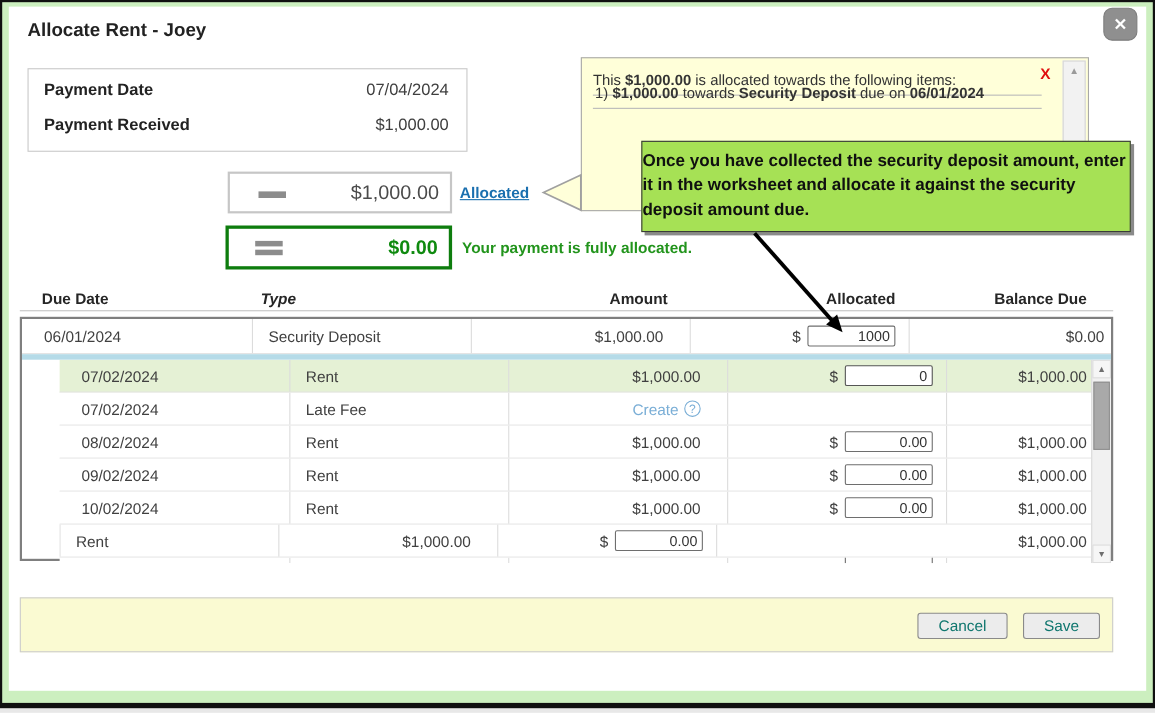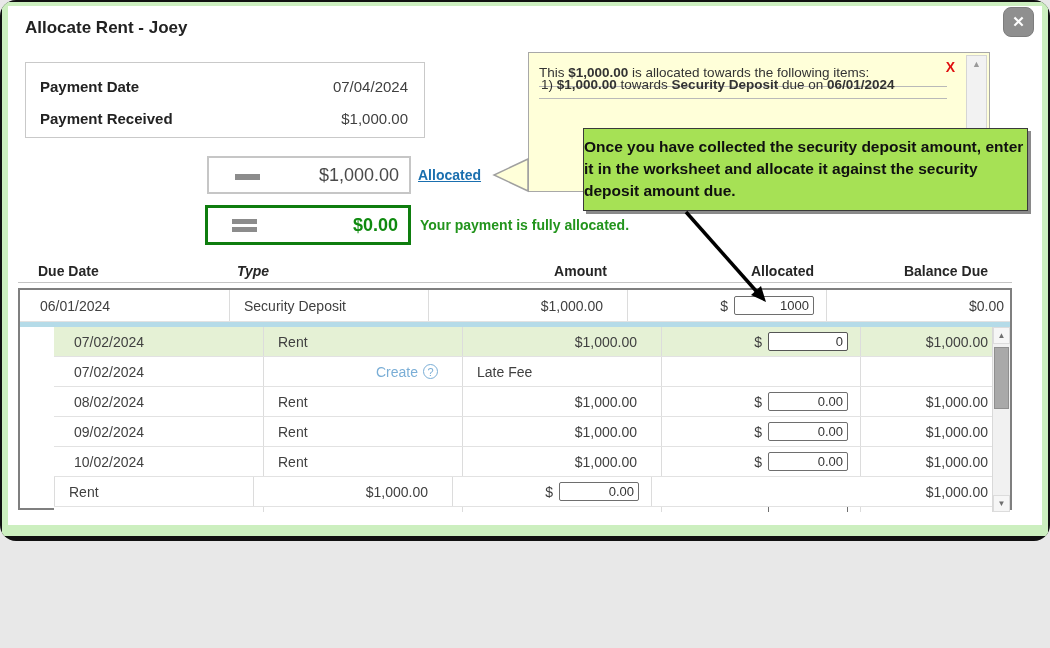--- a/index.html
+++ b/index.html
@@ -1,29 +1,29 @@
 <!DOCTYPE html>
 <html><head>
 <meta charset="utf-8">
 <style>
   html,body{margin:0;padding:0;background:#e8e8e8;}
   *{box-sizing:border-box;}
   .page{
-    position:relative;width:1050px;height:541px;overflow:hidden;
-    background:#101010;font-family:"Liberation Sans",sans-serif;border-radius:16px;
+    position:relative;width:1050px;height:644px;overflow:hidden;
+    background:#101010;font-family:"Liberation Sans",sans-serif;
   }
   .frame{position:absolute;left:2px;top:2px;right:2px;bottom:5px;background:#ccefbf;}
   .content{position:absolute;left:8px;top:6px;right:8px;bottom:16px;background:#ffffff;}
   .abs{position:absolute;}
 
   .title{left:25px;top:18px;font-size:17px;font-weight:bold;color:#222;}
 
   
   .pay-box{left:25px;top:62px;width:400px;height:76px;border:1px solid #c9c9c9;background:#fff;}
-  .pay-row{position:absolute;left:14px;right:16px;height:22px;display:flex;justify-content:space-between;align-items:flex-end;}
+  .pay-row{position:absolute;left:14px;right:16px;height:22px;display:flex;justify-content:space-between;align-items:flex-start;}
   .pay-row.r1{top:10px;}
   .pay-row.r2{top:42px;}
   .pay-label{font-size:15px;font-weight:bold;color:#222;}
   .pay-value{font-size:15px;color:#3f3f3f;}
 
   
   .sum-box{left:207px;top:156px;width:204px;height:38px;border:2px solid #c6c6c6;background:#fff;
     display:flex;align-items:center;justify-content:flex-end;padding-right:10px;}
   .sum-box.full{left:205px;top:205px;width:206px;height:40px;border:3px solid #0e7d0e;}
   .dash-icon{position:absolute;left:26px;top:16px;width:25px;height:6px;background:#8c8c8c;}
@@ -193,27 +193,27 @@
         <div class="cell c-amount">$1,000.00</div>
         <div class="cell c-alloc">
           <span>$</span>
           <input class="alloc-input sel" value="0" style="">
         </div>
         <div class="cell c-bal">$1,000.00</div>
       </div>
 
       <div class="trow">
         <div class="cell c-date">07/02/2024</div>
+        <div class="cell c-type">Late Fee</div>
         <div class="cell c-amount">
           <span class="create-link">
             <span>Create</span>
             <span class="help-circle">?</span>
           </span>
         </div>
-        <div class="cell c-type">Late Fee</div>
         <div class="cell c-alloc"></div>
         <div class="cell c-bal"></div>
       </div>
 
       <div class="trow">
         <div class="cell c-date">08/02/2024</div>
         <div class="cell c-type">Rent</div>
         <div class="cell c-amount">$1,000.00</div>
         <div class="cell c-alloc">
           <span>$</span>

